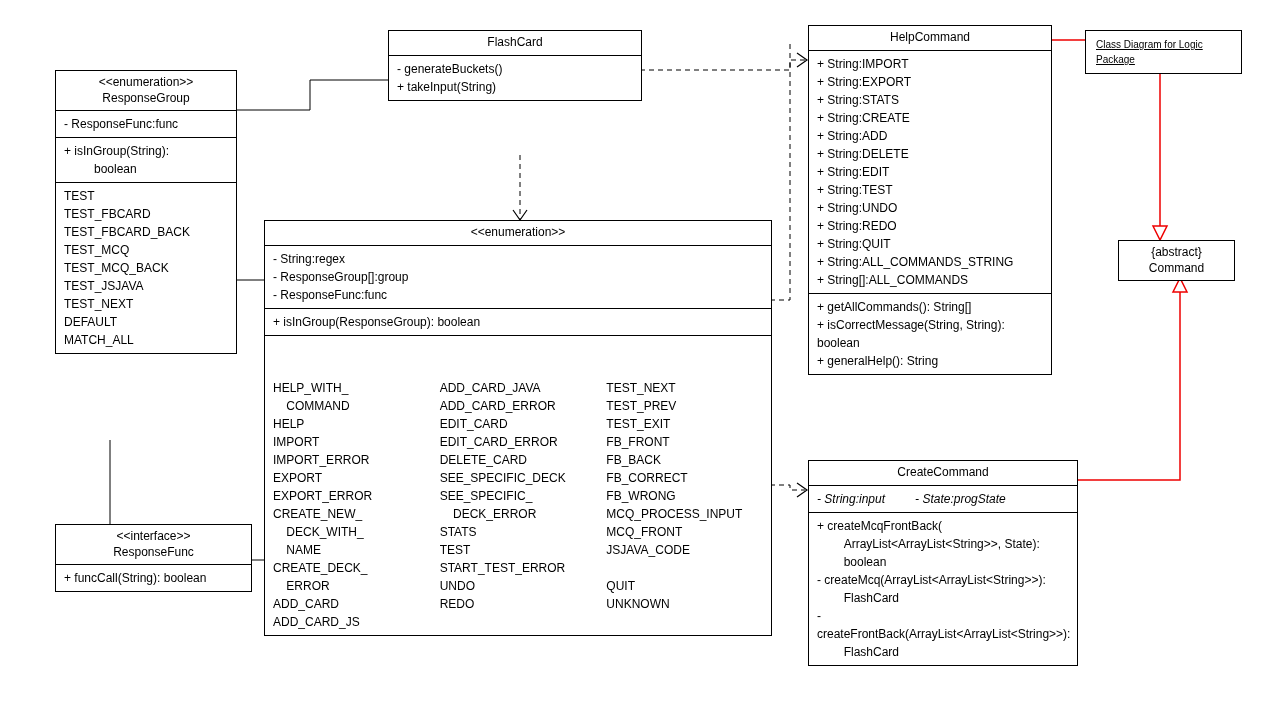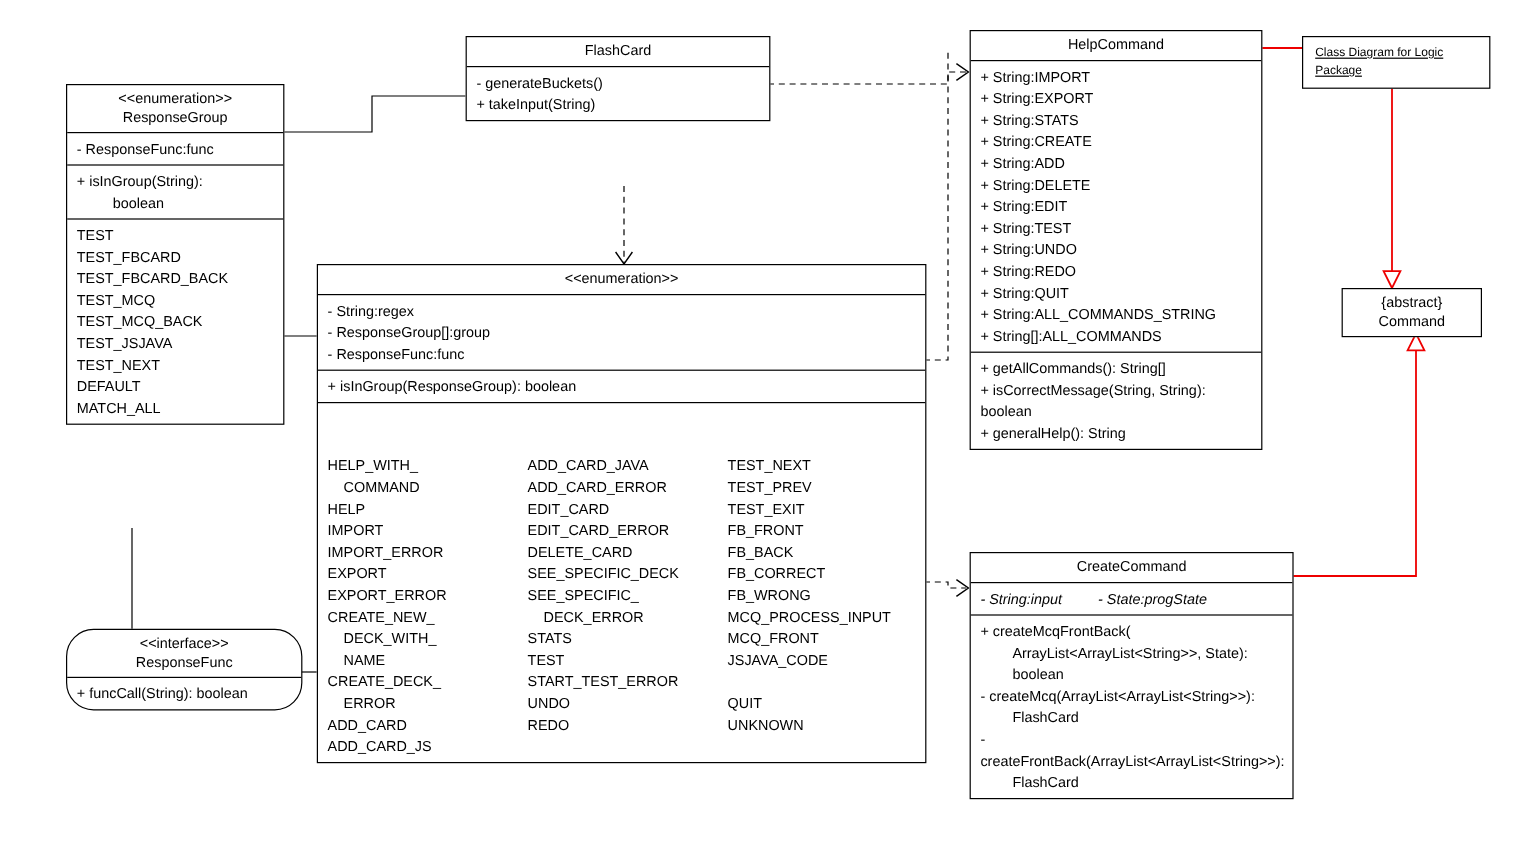--- a/index.html
+++ b/index.html
@@ -111,21 +111,21 @@
       <div>TEST_FBCARD_BACK</div>
       <div>TEST_MCQ</div>
       <div>TEST_MCQ_BACK</div>
       <div>TEST_JSJAVA</div>
       <div>TEST_NEXT</div>
       <div>DEFAULT</div>
       <div>MATCH_ALL</div>
     </div>
 </div>
 
-<div class="uml-box" style="left:55px; top:524px; width:195px;border-radius:23px;">
+<div class="uml-box" style="left:55px; top:524px; width:195px;">
   <div class="uml-title">
     <div>&lt;&lt;interface&gt;&gt;</div>
     <div>ResponseFunc</div>
   </div>
   <div class="uml-section last">+ funcCall(String): boolean</div>
 </div>
 
 <div class="uml-box" style="left:388px; top:30px; width:252px;">
   <div class="uml-title">FlashCard</div>
   <div class="uml-section last">

